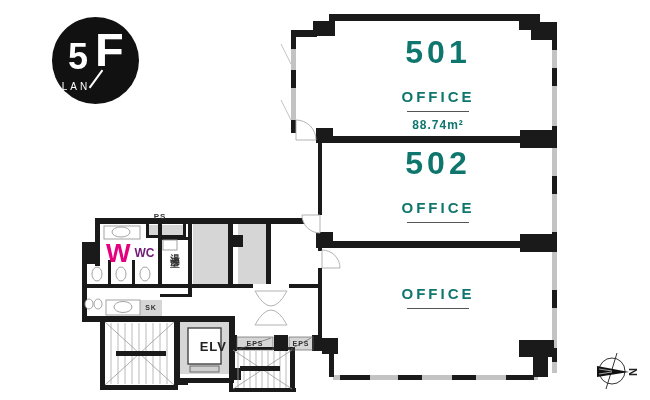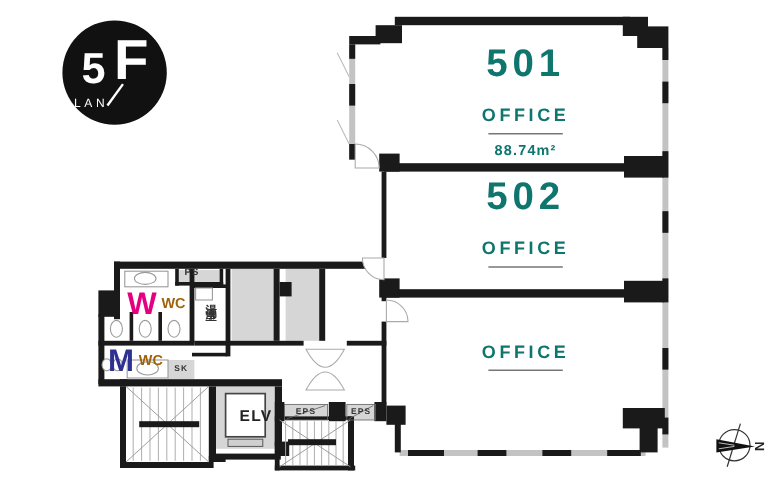--- a/index.html
+++ b/index.html
@@ -16,21 +16,21 @@
   .badge .plan{position:absolute;left:0;right:0;bottom:12px;font-size:10px;letter-spacing:3px;font-weight:normal;}
   
   .unit{position:absolute;left:375px;width:126px;text-align:center;color:#0f766e;}
   .unit .num{font-size:32px;font-weight:bold;letter-spacing:4px;line-height:1;}
   .unit .typ{font-size:15px;font-weight:bold;letter-spacing:3px;margin-top:20px;}
   .unit .rule{width:62px;height:1px;background:#555;margin:6px auto 0;}
   .unit .area{font-size:12px;letter-spacing:1px;margin-top:6px;font-weight:bold;}
   
   .wclab{position:absolute;white-space:nowrap;line-height:1;}
   .wclab .ini{font-size:26px;font-weight:bold;vertical-align:middle;}
-  .wclab .wc{font-size:12px;font-weight:bold;color:#a16207;margin-left:4px;vertical-align:middle;}
+  .wclab .wc{font-size:12px;font-weight:bold;color:#701a75;margin-left:4px;vertical-align:middle;}
   .tiny{position:absolute;font-size:8px;font-weight:bold;color:#333;text-align:center;letter-spacing:1px;}
   .kitchenette-label{position:absolute;left:168px;top:246px;writing-mode:vertical-rl;text-orientation:upright;font-size:9.5px;font-weight:bold;color:#333;letter-spacing:2px;}
   .elv-label{position:absolute;left:181px;top:339px;width:46px;text-align:right;font-size:13px;font-weight:bold;color:#222;letter-spacing:1px;}
 </style>
 </head>
 <body>
 
 <div class="stage">
 
   <svg width="650" height="400" viewBox="0 0 650 400">
@@ -211,24 +211,21 @@
 
   <div class="unit" style="top:265px;">
     <div class="typ">OFFICE</div>
     <div class="rule"></div>
   </div>
 
   <div class="wclab" style="left:106px;top:240px;">
     <span class="ini" style="color:#e5007f;">W</span><span class="wc">WC</span>
   </div>
 
-  <div class="wclab" style="left:90px;top:287px;">
-    <span class="ini" style="color:#2e3192;">M</span><span class="wc">WC</span>
-  </div>
-
-  <div class="tiny" style="left:149px;top:222px;width:22px;">PS</div>
+
+  <div class="tiny" style="left:149px;top:212px;width:22px;">PS</div>
   <div class="kitchenette-label">湯沸室</div>
   <div class="tiny" style="left:140px;top:304px;width:22px;font-size:7px;">SK</div>
   <div class="elv-label">ELV</div>
   <div class="tiny" style="left:238px;top:340px;width:34px;font-size:7px;">EPS</div>
   <div class="tiny" style="left:289px;top:340px;width:24px;font-size:7px;">EPS</div>
 
 </div>
 
 </body></html>

